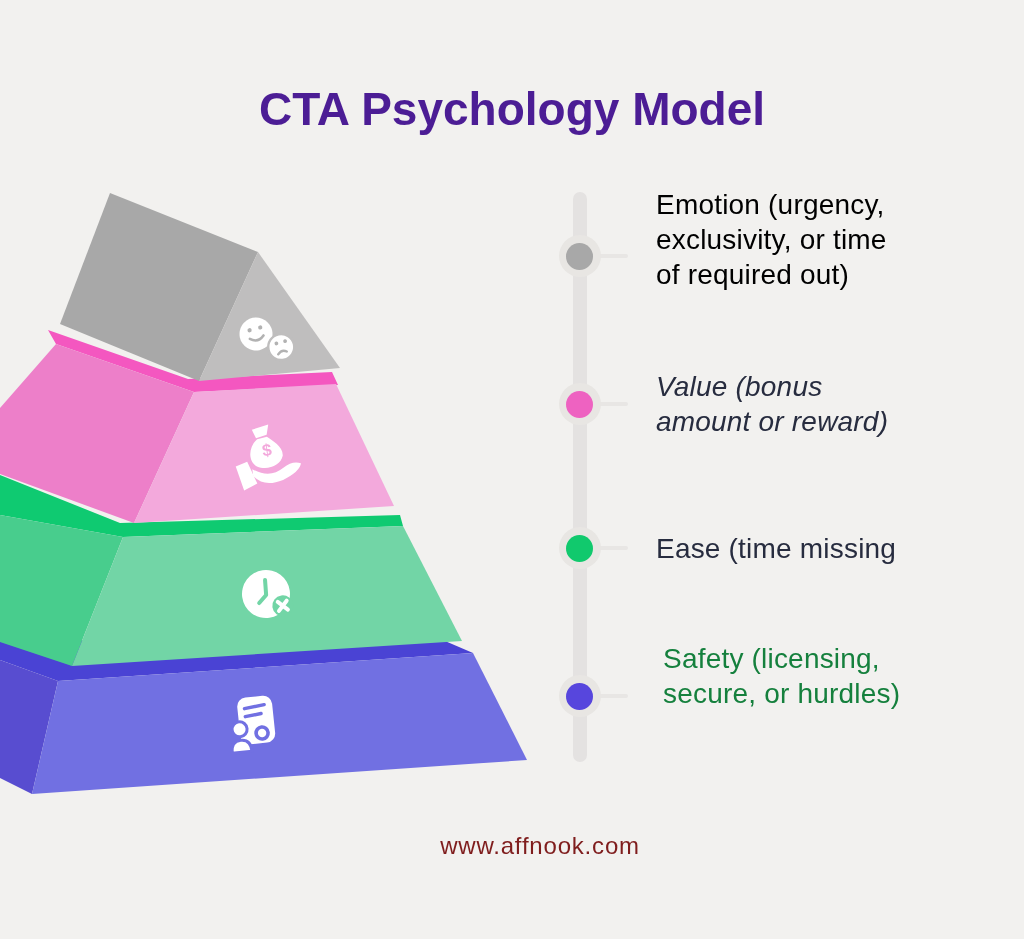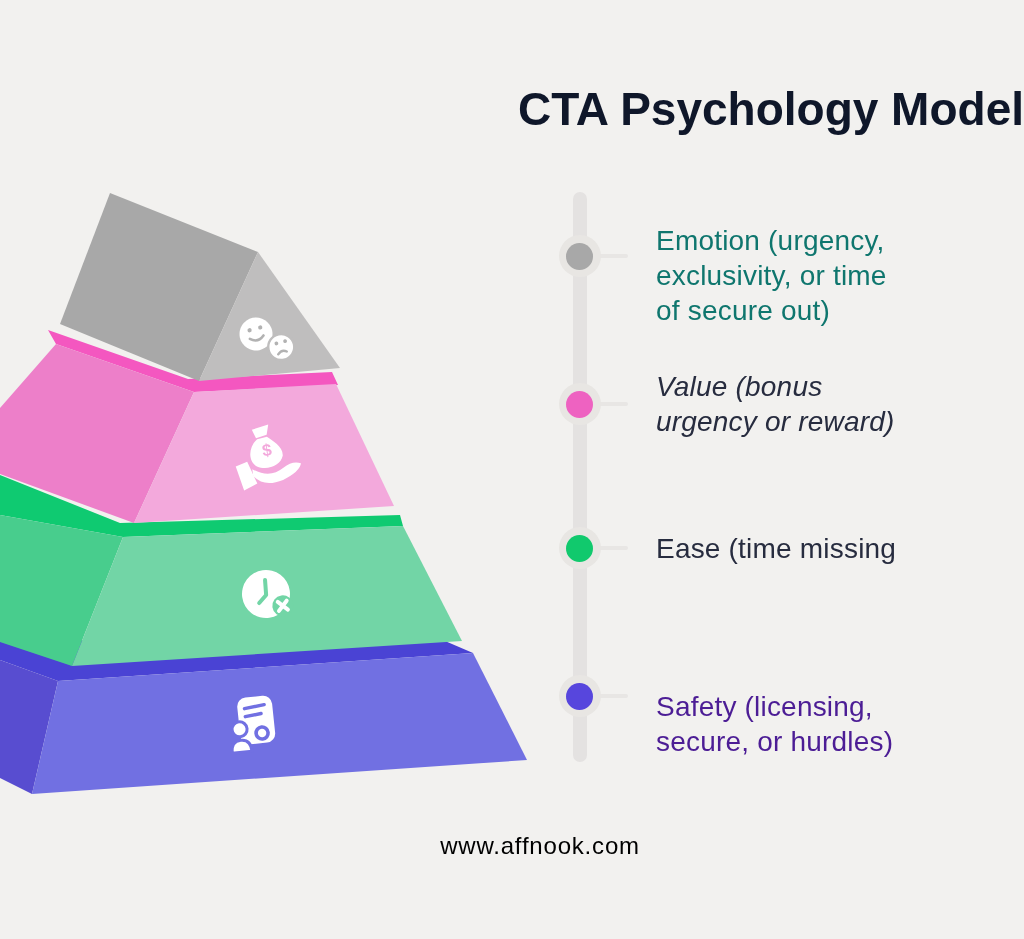--- a/index.html
+++ b/index.html
@@ -28,21 +28,21 @@
     position:absolute;top:832px;left:540px;transform:translateX(-50%);
     font-size:24px;letter-spacing:0.8px;
   }
   svg text{font-family:"Liberation Sans",sans-serif;font-weight:bold;}
 </style>
 </head>
 <body>
 
 <div class="stage" style="background: rgb(242, 241, 239);">
 
-  <div class="title" style="color: #0f172a; text-align: right;">CTA Psychology Model</div>
+  <div class="title" style="color: #4c1d95;">CTA Psychology Model</div>
 
   <svg class="pyramid-svg" width="1024" height="939" viewBox="0 0 1024 939" aria-hidden="true">
 
     <g>
       <polygon points="0,640 445,641 473,653 58,681 0,660" style="fill: rgb(74, 67, 212);"></polygon>
       <polygon points="0,660 58,681 32,794 0,778" style="fill: rgb(88, 77, 208);"></polygon>
       <polygon points="58,681 473,653 527,760 32,794" style="fill: rgb(113, 112, 226);"></polygon>
       <g transform="translate(252,723) rotate(-6)">
         <rect x="-13" y="-26" width="35" height="47" rx="9" style="fill: rgb(255, 255, 255);"></rect>
         <path d="M -6 -15 L 14 -17" fill="none" stroke-width="3.4" stroke-linecap="round" style="stroke: rgb(113, 112, 226);"></path>
@@ -93,45 +93,45 @@
       </g>
     </g>
   </svg>
 
   <div>
     <div class="timeline-track" style="background: rgb(228, 226, 225);"></div>
 
     <div class="connector" style="top: 254px; background: rgb(232, 230, 228);"></div>
     <div class="halo" style="top: 235px; background: rgb(232, 230, 227);"></div>
     <div class="dot" style="top: 243px; background: rgb(168, 168, 168);"></div>
-    <div class="entry" style="top: 275px; color: #0f766e;">
+    <div class="entry" style="top: 239px; color: #000000;">
       <span>Emotion (urgency,</span>
       <span>exclusivity, or time</span>
-      <span>of secure out)</span>
+      <span>of required out)</span>
     </div>
 
     <div class="connector" style="top: 402px; background: rgb(232, 230, 228);"></div>
     <div class="halo" style="top: 383px; background: rgb(232, 230, 227);"></div>
     <div class="dot" style="top: 391px; background: rgb(238, 98, 193);"></div>
     <div class="entry" style="top: 404px; color: rgb(39, 44, 63); font-style: italic;">
       <span>Value (bonus</span>
-      <span>urgency or reward)</span>
+      <span>amount or reward)</span>
     </div>
 
     <div class="connector" style="top: 546px; background: rgb(232, 230, 228);"></div>
     <div class="halo" style="top: 527px; background: rgb(232, 230, 227);"></div>
     <div class="dot" style="top: 535px; background: rgb(17, 201, 109);"></div>
     <div class="entry" style="top: 548px; color: rgb(39, 44, 63);">
       <span>Ease (time missing</span>
     </div>
 
     <div class="connector" style="top: 694px; background: rgb(232, 230, 228);"></div>
     <div class="halo" style="top: 675px; background: rgb(232, 230, 227);"></div>
     <div class="dot" style="top: 683px; background: rgb(87, 70, 221);"></div>
-    <div class="entry" style="top: 724px; color: #4c1d95;">
+    <div class="entry" style="top: 676px; color: #15803d; margin-left: 7px;">
       <span>Safety (licensing,</span>
       <span>secure, or hurdles)</span>
     </div>
   </div>
 
-  <div class="footer" style="color: #000000;">www.affnook.com</div>
+  <div class="footer" style="color: #7f1d1d;">www.affnook.com</div>
 
 </div>
 
 </body></html>

